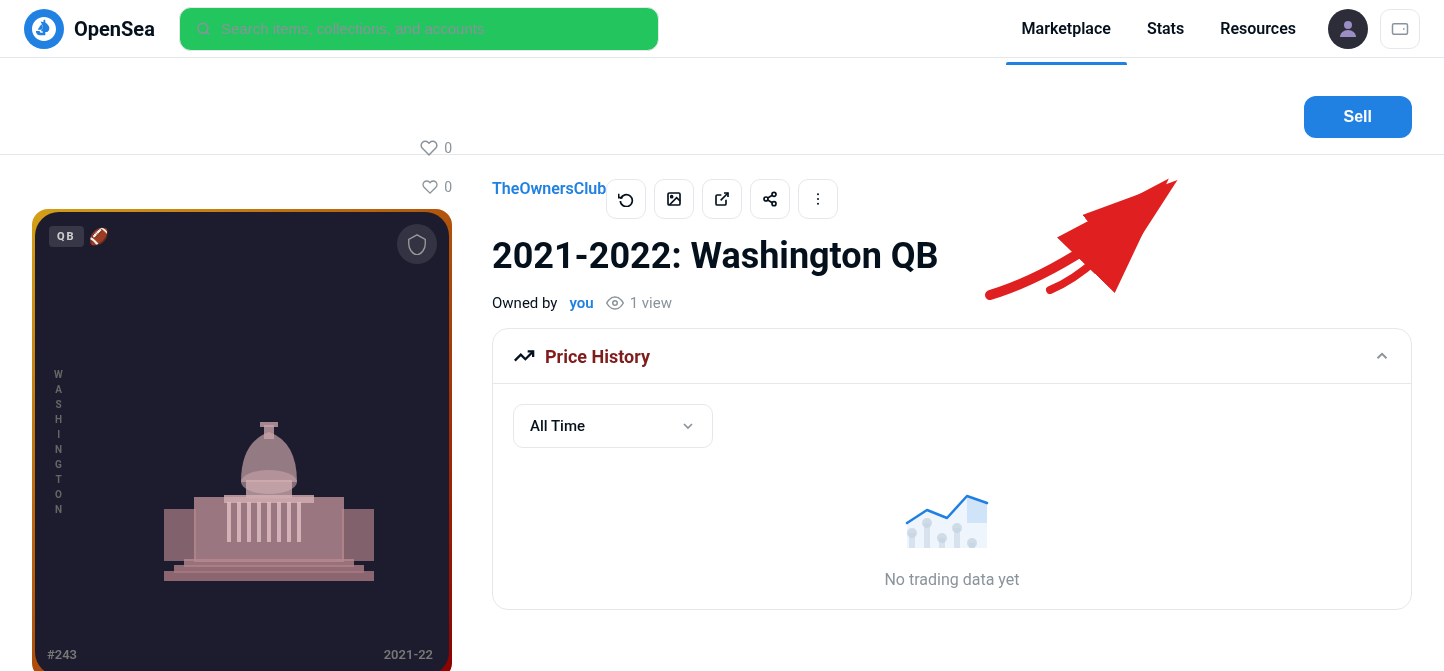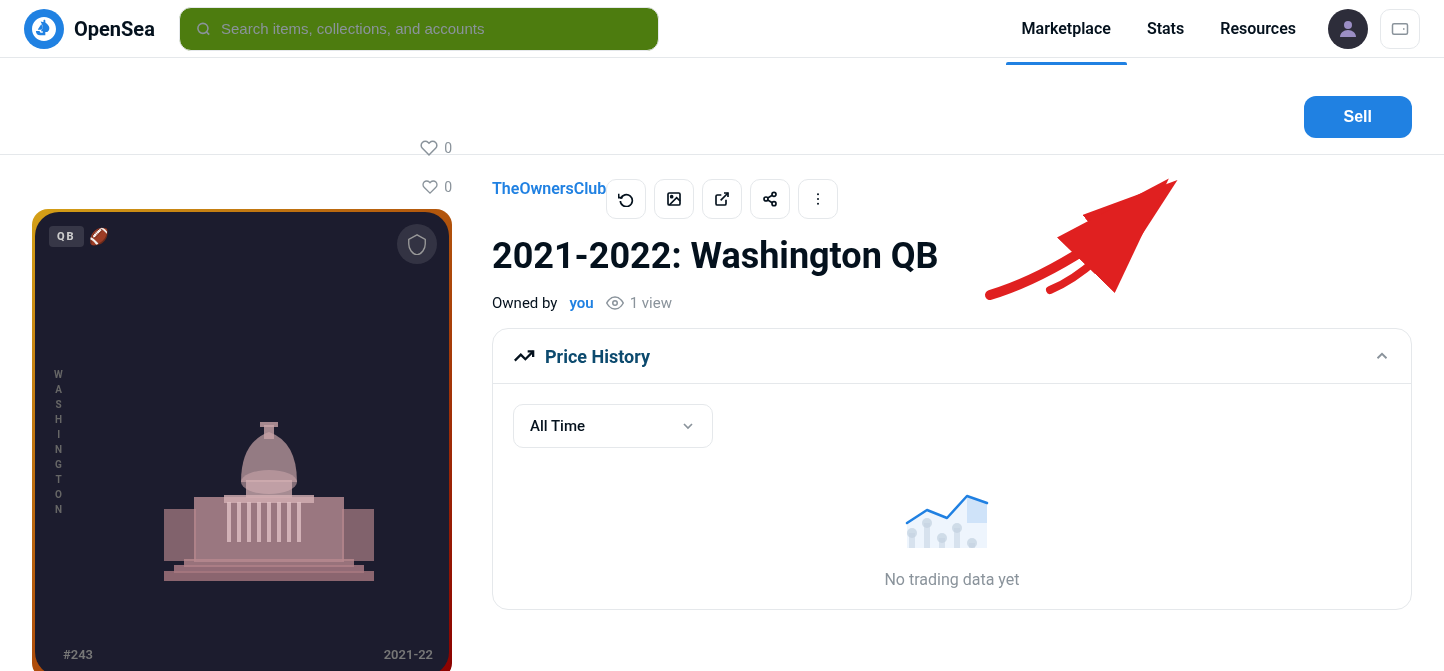--- a/index.html
+++ b/index.html
@@ -33,21 +33,21 @@
     }
     .logo-icon svg { width: 24px; height: 24px; }
     .logo-text {
       font-size: 20px;
       font-weight: 700;
       color: #04111d;
     }
     .search-bar {
       display: flex;
       align-items: center;
-      background: #4d7c0f;
+      background: #22c55e;
       border: 1px solid #e5e8eb;
       border-radius: 12px;
       padding: 0 16px;
       width: 480px;
       height: 44px;
       gap: 10px;
     }
     .search-bar input {
       border: none;
       background: transparent;
@@ -224,21 +224,21 @@
       padding: 16px 20px;
       border-bottom: 1px solid #e5e8eb;
       cursor: pointer;
     }
     .price-history-title {
       display: flex;
       align-items: center;
       gap: 10px;
       font-size: 18px;
       font-weight: 700;
-      color: #0c4a6e;
+      color: #7f1d1d;
     }
     .price-history-body {
       padding: 20px;
     }
     .time-filter {
       display: flex;
       align-items: center;
       justify-content: space-between;
       border: 1px solid #e5e8eb;
       border-radius: 10px;
@@ -378,21 +378,21 @@
 
               <rect x="50" y="162" width="170" height="8" fill="#b8888e" opacity="0.8"></rect>
               <rect x="40" y="168" width="190" height="8" fill="#b08088" opacity="0.8"></rect>
               <rect x="30" y="174" width="210" height="10" fill="#a87880" opacity="0.8"></rect>
 
               <rect x="30" y="112" width="32" height="52" fill="#b8888e" opacity="0.65"></rect>
               <rect x="208" y="112" width="32" height="52" fill="#b8888e" opacity="0.65"></rect>
             </svg>
           </div>
 
-          <div style="position:absolute; bottom:14px; left:28px; color:#777; font-size:13px; font-weight:600;">#243</div>
+          <div style="position:absolute; bottom:14px; left:12px; color:#777; font-size:13px; font-weight:600;">#243</div>
           <div style="position:absolute; bottom:14px; right:16px; color:#777; font-size:13px; font-weight:600;">2021-22</div>
         </div>
       </div>
     </div>
   </div>
 
   <div class="right-panel">
 
     <div class="nft-header">
       <span class="collection-name">TheOwnersClub</span>

